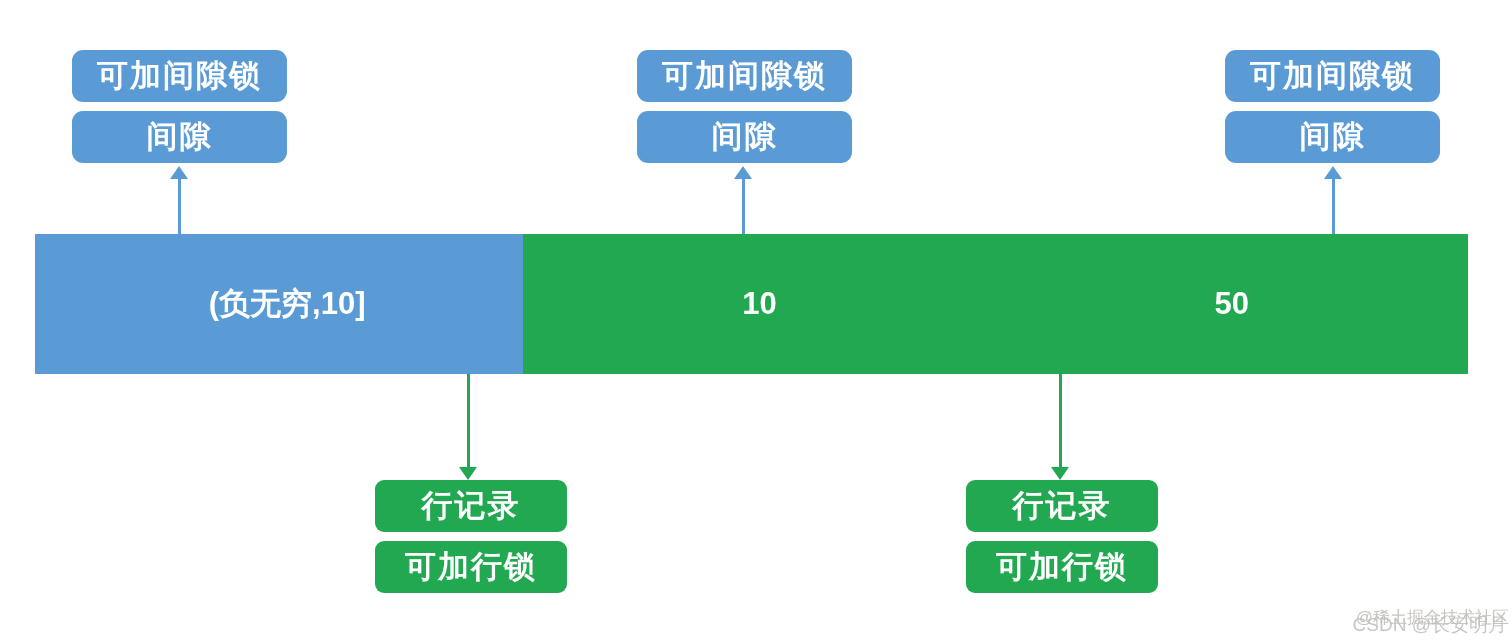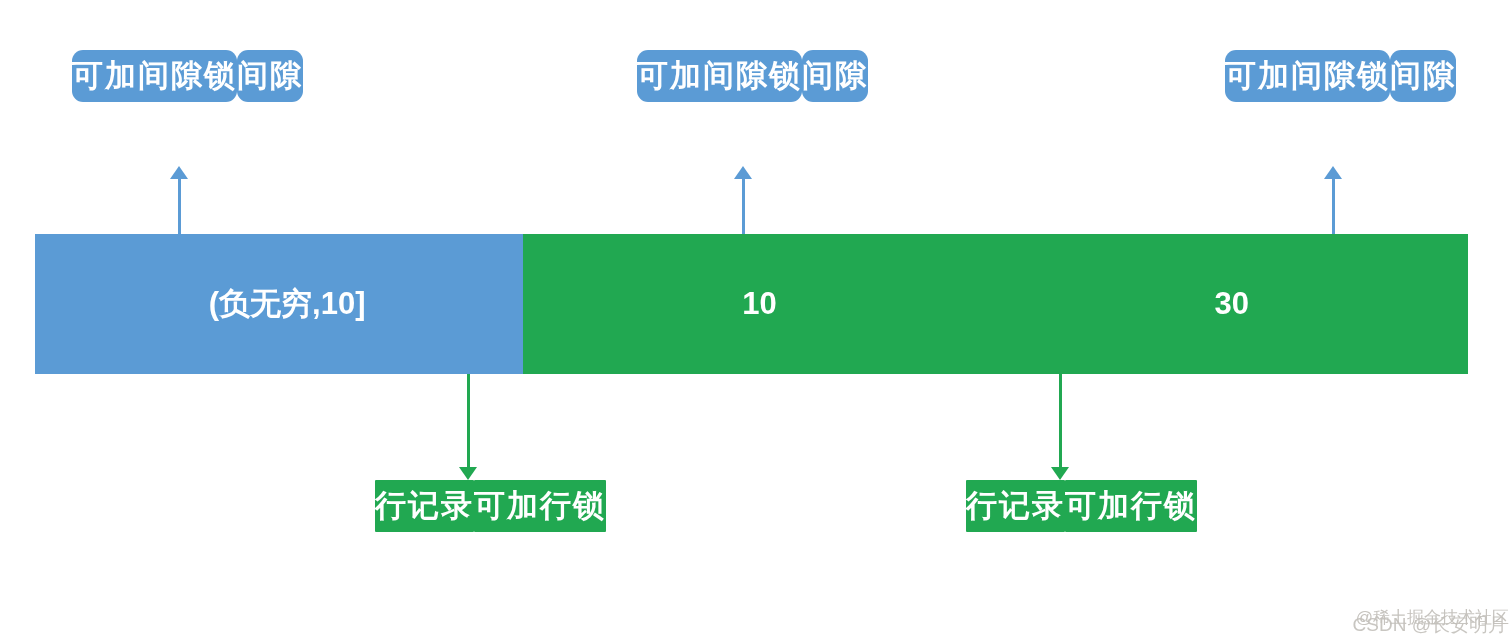--- a/index.html
+++ b/index.html
@@ -20,23 +20,23 @@
     display: flex;
     align-items: center;
     justify-content: center;
     color: var(--text-on-fill);
     font-weight: bold;
     font-size: 31px;
     letter-spacing: 2px;
     white-space: nowrap;
   }
   .pill.blue  { background: var(--blue); }
-  .pill.green { background: var(--green); border-radius: 1px; }
+  .pill.green { background: var(--green); border-radius: 9px; }
 
-  .anno-group { position: absolute; display: flex; flex-direction: row; }
+  .anno-group { position: absolute; display: flex; flex-direction: column; gap: 9px; }
   .gap-group    { top: 50px;  width: 215px; }
   .record-group { top: 480px; width: 192px; }
 
   
   .arrow { position: absolute; width: 18px; display: flex; flex-direction: column; align-items: center; }
   .arrow .head { width: 0; height: 0; border-left: 9px solid transparent; border-right: 9px solid transparent; }
   .arrow.up   .head { border-bottom: 13px solid var(--blue); }
   .arrow.down .head { border-top: 13px solid var(--green); }
   .arrow .shaft { width: 3px; flex: 1 1 auto; }
   .arrow.up   .shaft { background: var(--blue); }
@@ -102,21 +102,21 @@
     <div class="shaft"></div>
   </div>
   <div class="arrow up" style="left:1324px">
     <div class="head"></div>
     <div class="shaft"></div>
   </div>
 
   <div class="bar">
     <div class="seg gap">(负无穷,10]</div>
     <div class="seg record">10</div>
-    <div class="seg record">30</div>
+    <div class="seg record">50</div>
   </div>
 
   <div class="arrow down" style="left:459px">
     <div class="shaft"></div>
     <div class="head"></div>
   </div>
   <div class="arrow down" style="left:1051px">
     <div class="shaft"></div>
     <div class="head"></div>
   </div>

